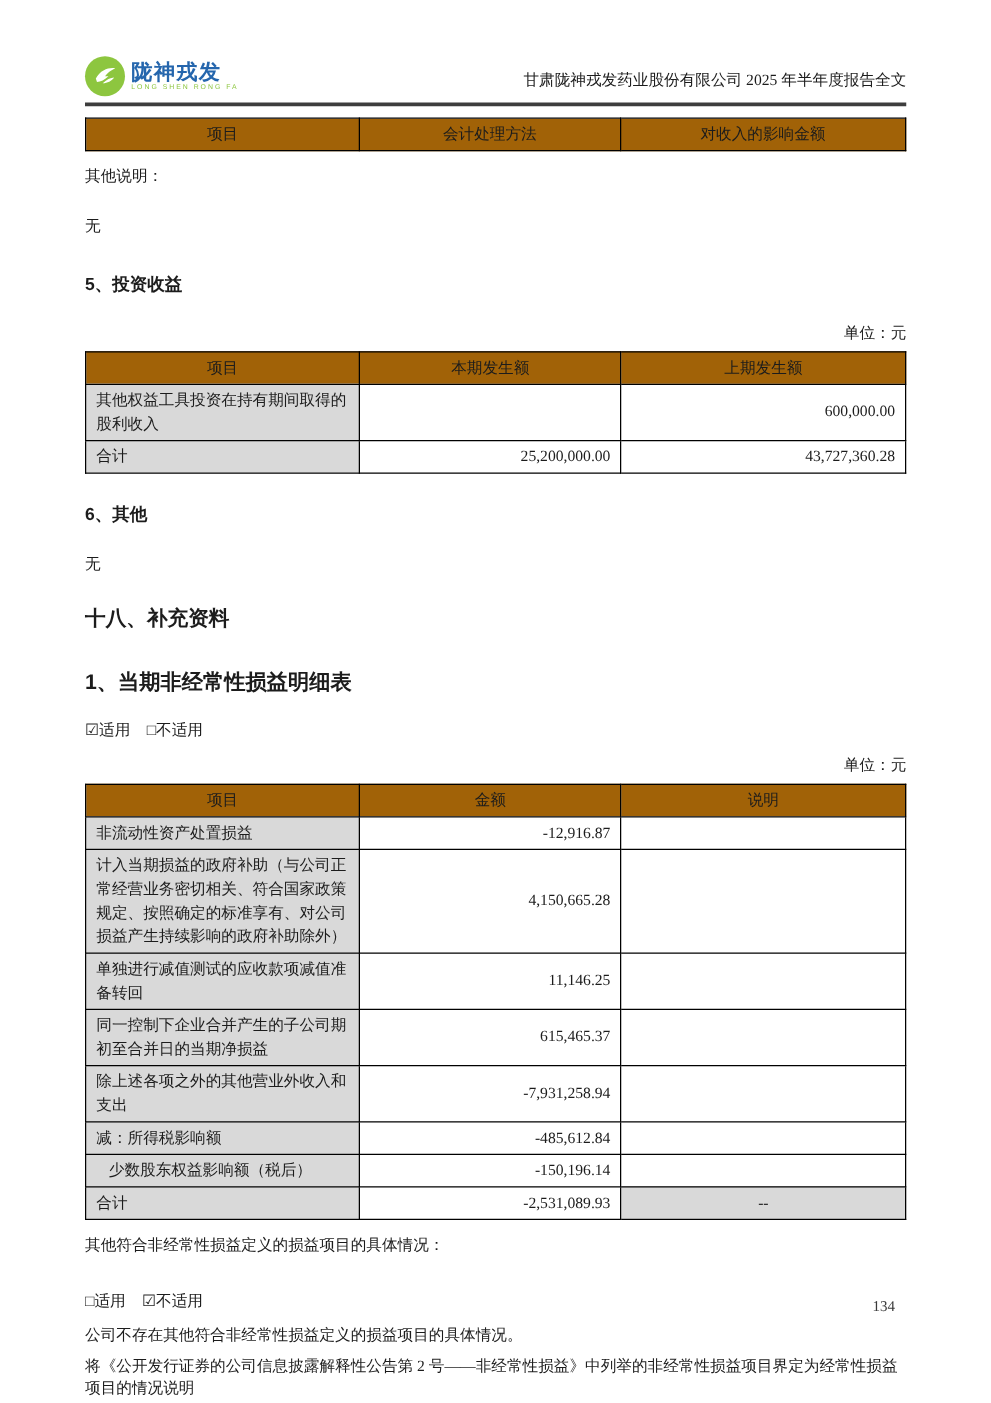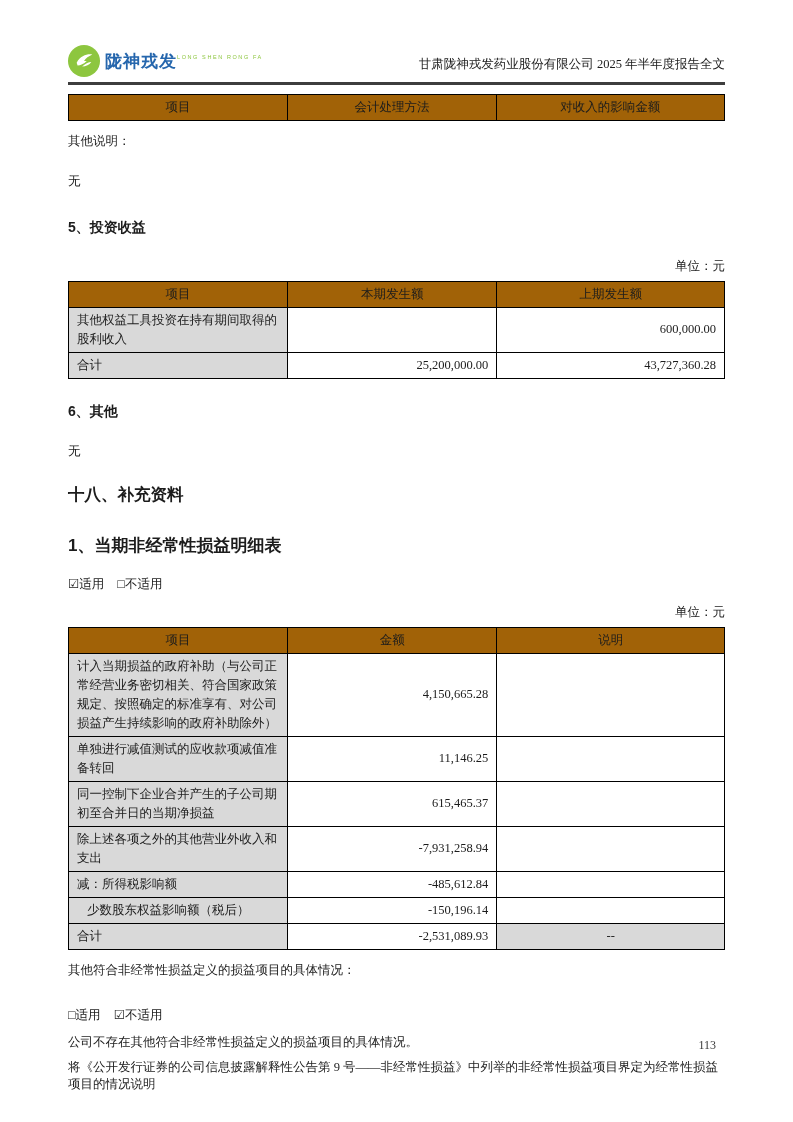--- a/index.html
+++ b/index.html
@@ -19,21 +19,21 @@
     display:flex; justify-content:space-between; align-items:flex-end;
     padding-top:45px; padding-bottom:5px;
     border-bottom:3px solid #3d3d3d;
   }
   .logo { display:flex; align-items:center; gap:5px; }
   .logo-circle {
     width:32px; height:32px; border-radius:50%;
     background:#8dc63f; display:flex; align-items:center; justify-content:center;
     flex:0 0 auto;
   }
-  .logo-texts { display:flex; flex-direction:row; line-height:1; }
+  .logo-texts { display:flex; flex-direction:column; line-height:1; }
   .logo-cn {
     font-family:"Liberation Sans","DejaVu Sans",sans-serif;
     font-weight:bold; font-size:17px; color:#2566ad; letter-spacing:1px;
   }
   .logo-en {
     font-family:"Liberation Sans","DejaVu Sans",sans-serif;
     font-size:5.5px; color:#8dc63f; letter-spacing:1.6px; margin-top:2px;
   }
   .hdr-title { font-size:12.5px; padding-bottom:4px; }
 
@@ -185,20 +185,25 @@
           <col style="width:31.9%">
           <col style="width:34.7%">
         </colgroup>
       <tbody>
           <tr>
         <th>项目</th>
         <th>金额</th>
         <th>说明</th>
       </tr>
       <tr>
+        <td class="item">非流动性资产处置损益</td>
+        <td class="amount">-12,916.87</td>
+        <td class="note"></td>
+      </tr>
+      <tr>
         <td class="item">计入当期损益的政府补助（与公司正常经营业务密切相关、符合国家政策规定、按照确定的标准享有、对公司损益产生持续影响的政府补助除外）</td>
         <td class="amount">4,150,665.28</td>
         <td class="note"></td>
       </tr>
       <tr>
         <td class="item">单独进行减值测试的应收款项减值准备转回</td>
         <td class="amount">11,146.25</td>
         <td class="note"></td>
       </tr>
       <tr>
@@ -228,18 +233,18 @@
       </tr>
     </tbody>
       </table>
 
     <div class="para mt-note1">其他符合非经常性损益定义的损益项目的具体情况：</div>
     <div class="chk-line mt-chk2">
       <span class="chk">□适用</span>
       <span>☑不适用</span>
     </div>
     <div class="para mt-note2">公司不存在其他符合非经常性损益定义的损益项目的具体情况。</div>
-    <div class="para mt-note3">将《公开发行证券的公司信息披露解释性公告第 9 号——非经常性损益》中列举的非经常性损益项目界定为经常性损益项目的情况说明</div>
+    <div class="para mt-note3">将《公开发行证券的公司信息披露解释性公告第 2 号——非经常性损益》中列举的非经常性损益项目界定为经常性损益项目的情况说明</div>
 
   </div>
 
-  <div class="page-num">113</div>
+  <div class="page-num">134</div>
 </div>
 
 </body></html>

